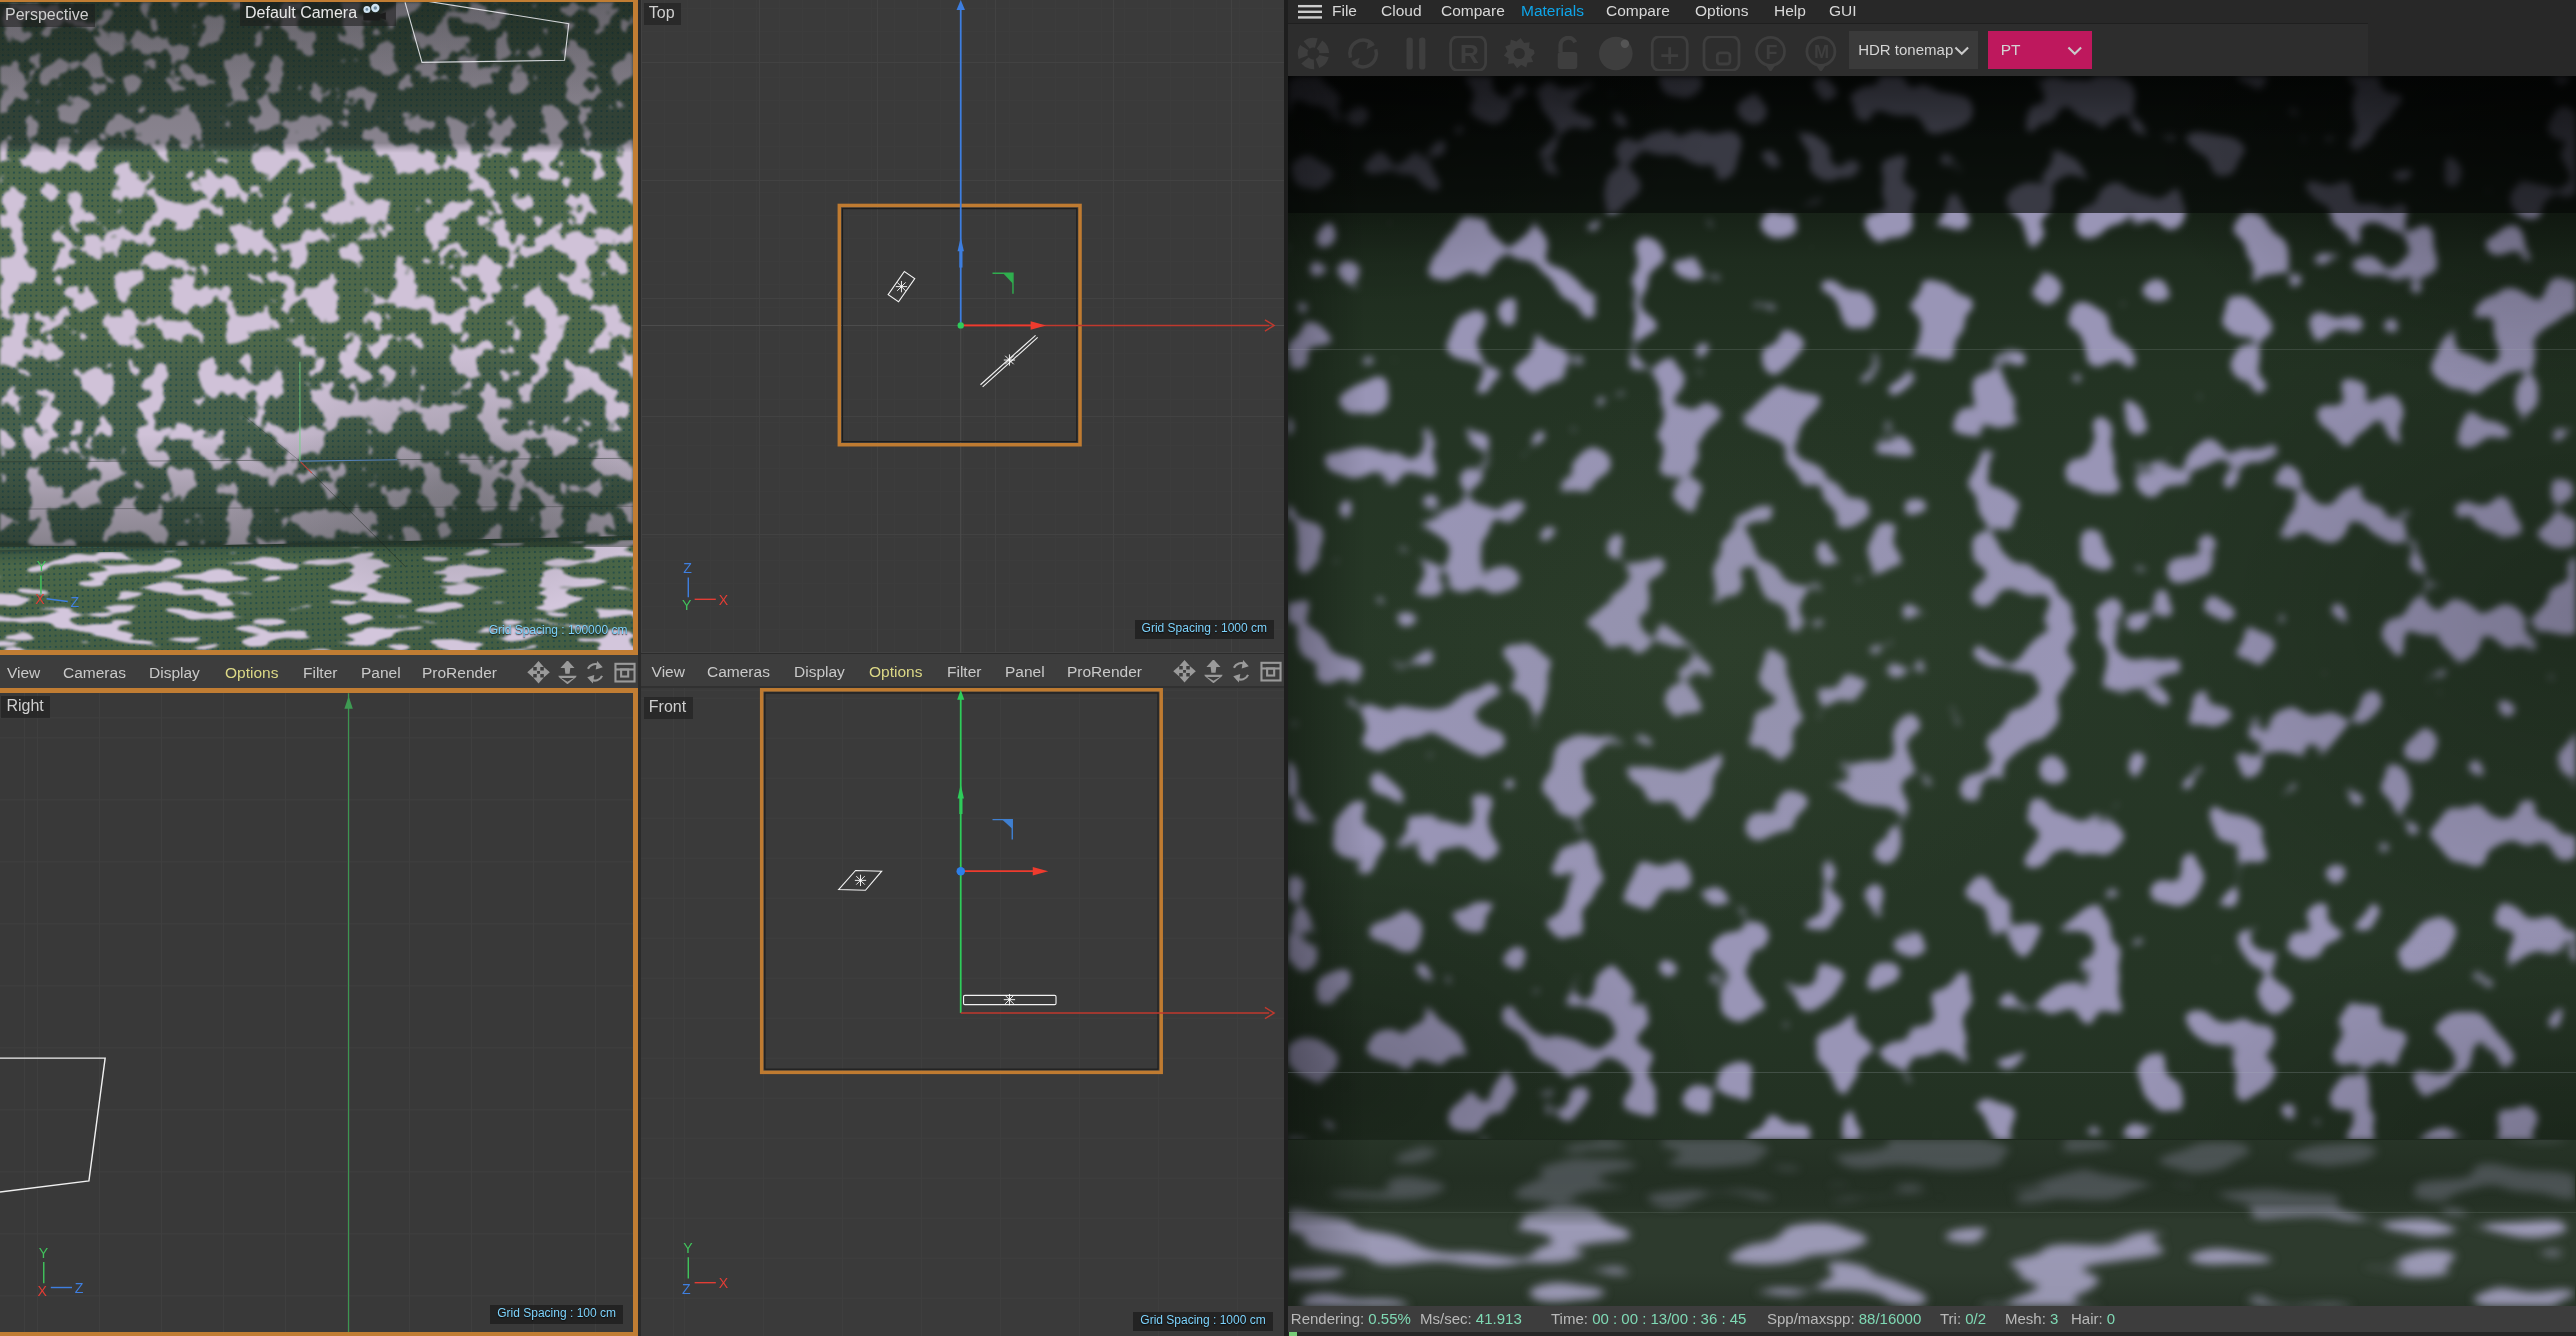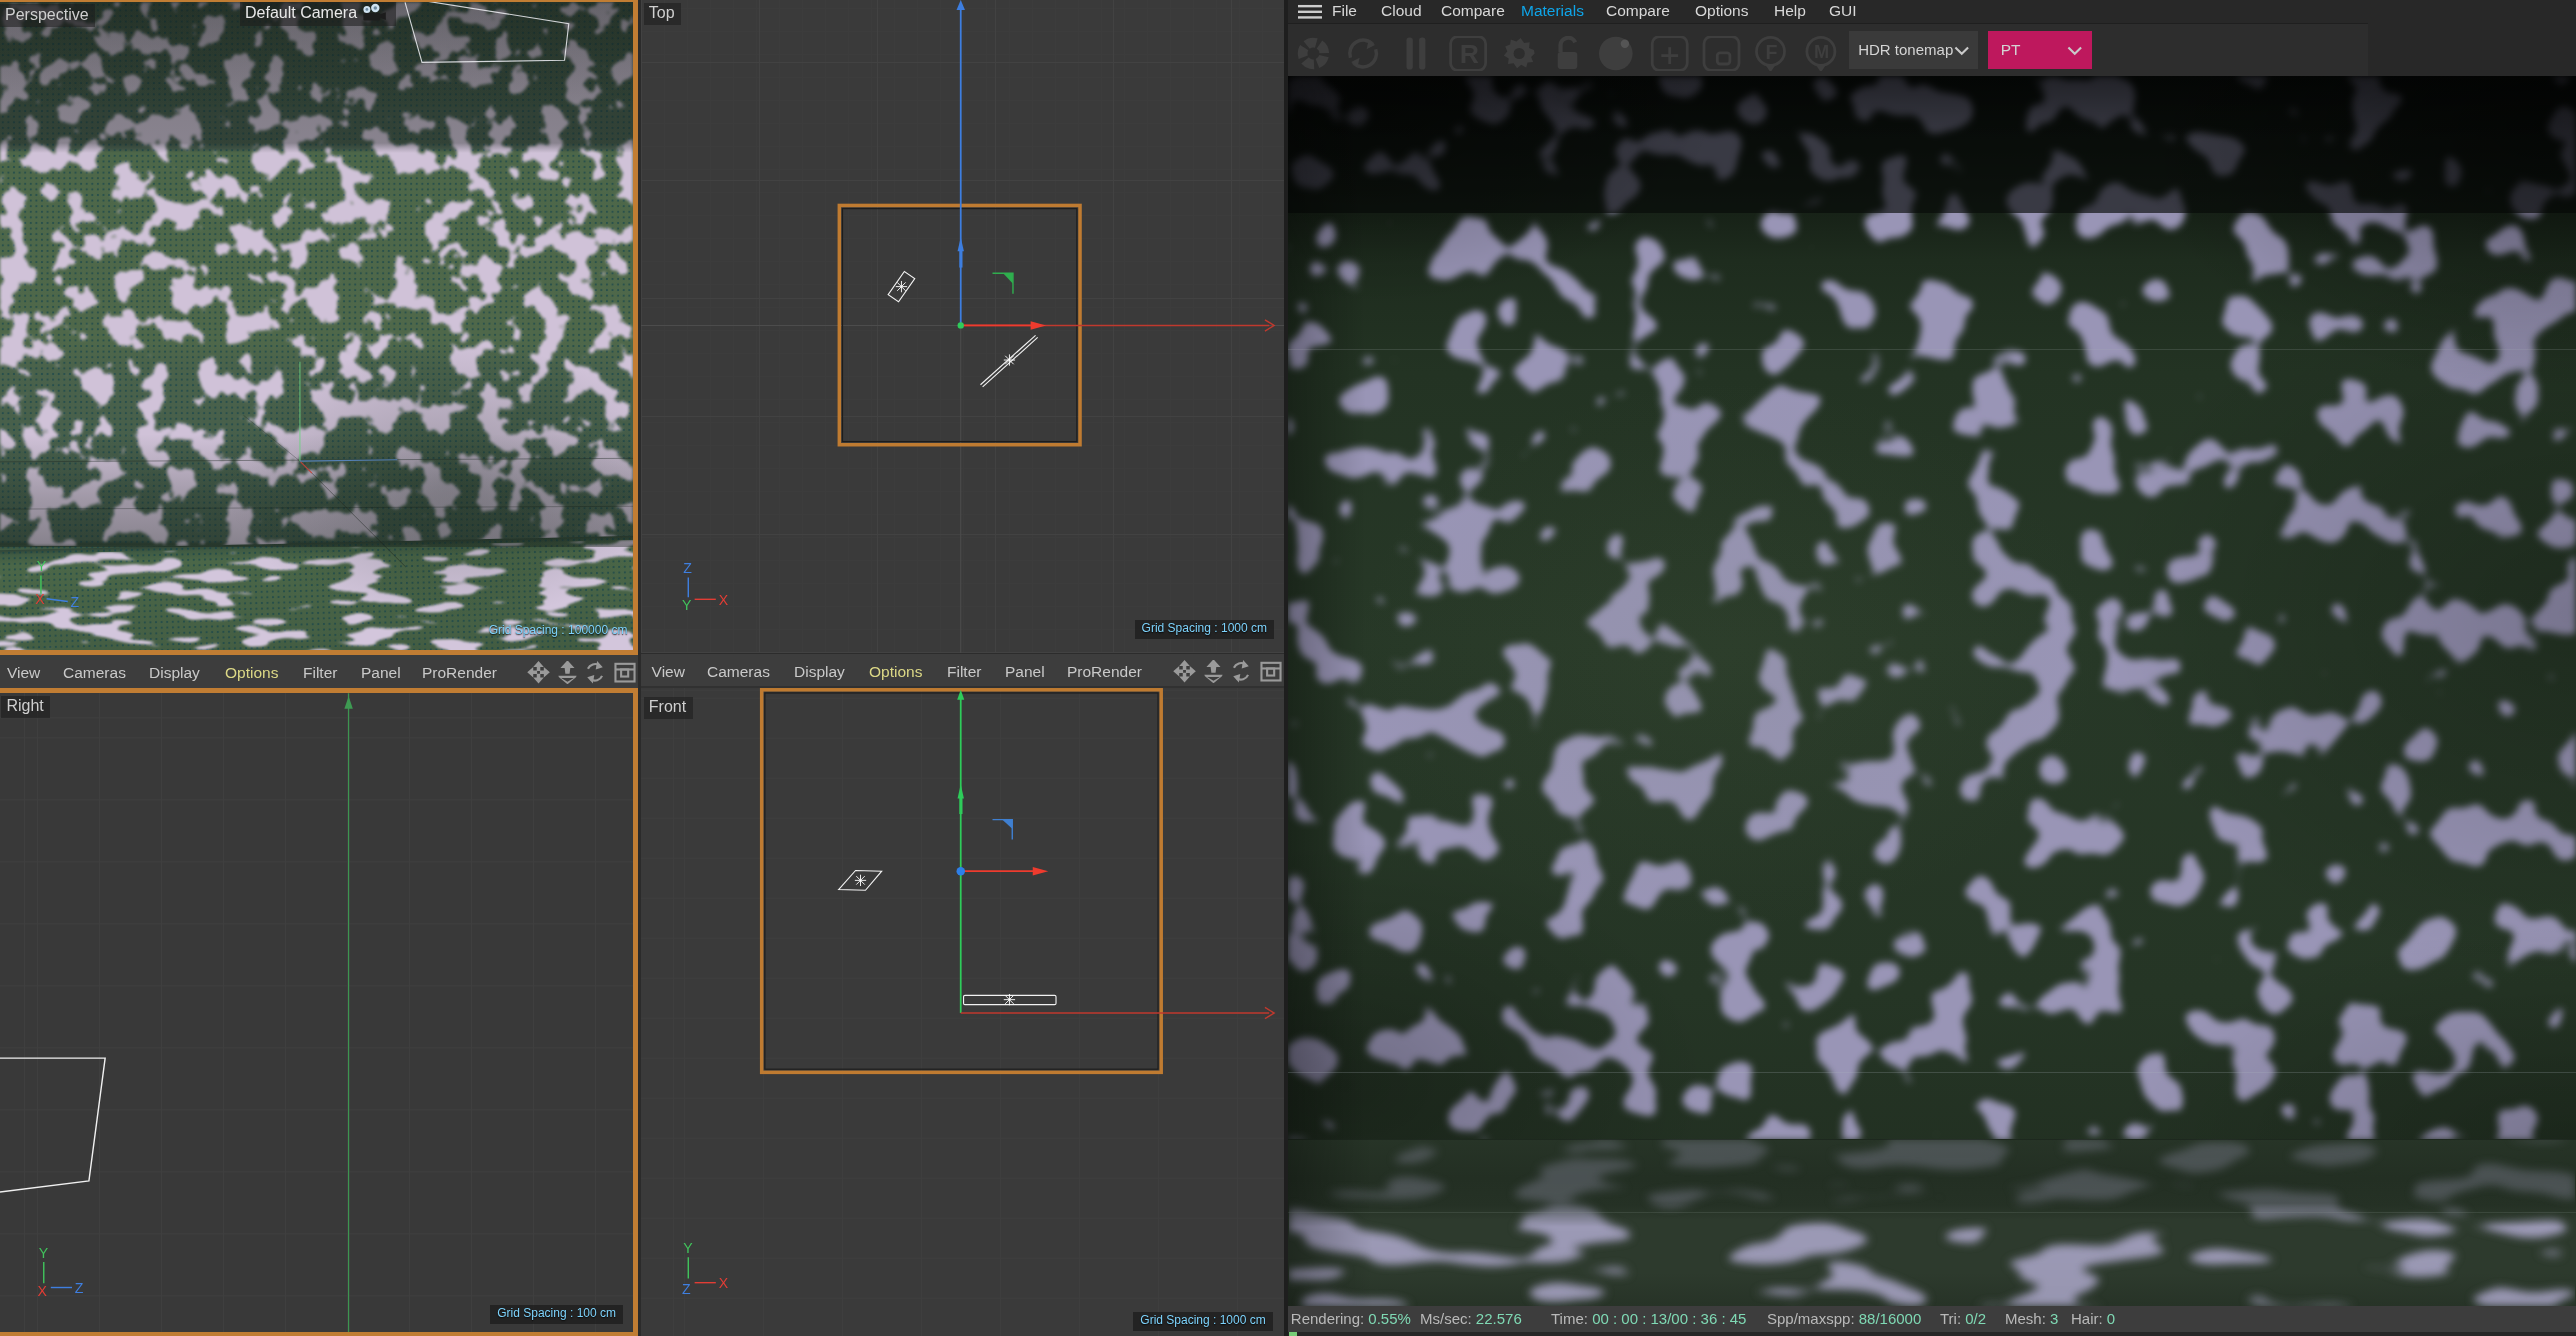--- a/index.html
+++ b/index.html
@@ -405,21 +405,21 @@
           <rect width="1824" height="237" filter="url(#fOF)"></rect>
         </svg>
       <div class="abs" style="left:0;top:0;width:1288px;height:1.4px;background:rgba(20,28,22,.5)"></div>
       <div class="abs" style="left:0;top:73px;width:1288px;height:1.4px;background:rgba(145,155,150,.18)"></div>
       <div class="abs" style="left:0;top:0;width:1288px;height:167px;background:linear-gradient(90deg,rgba(0,0,0,.3) 0,rgba(0,0,0,0) 85px)"></div>
     </div>
   </div>
 
   <div class="abs" style="left:0;top:1306px;width:1468px;height:26px;background:#3d3d3d;font-size:15px;line-height:25.4px;color:#b9b9b9;white-space:nowrap">
     <span class="abs" style="left:2.8px">Rendering: <span style="color:#7fd9b4">0.55%</span></span>
-    <span class="abs" style="left:132px">Ms/sec: <span style="color:#7fd9b4">22.576</span></span>
+    <span class="abs" style="left:132px">Ms/sec: <span style="color:#7fd9b4">41.913</span></span>
     <span class="abs" style="left:263px">Time: <span style="color:#7fd9b4">00 : 00 : 13/00 : 36 : 45</span></span>
     <span class="abs" style="left:479px">Spp/maxspp: <span style="color:#7fd9b4">88/16000</span></span>
     <span class="abs" style="left:652px">Tri: <span style="color:#7fd9b4">0/2</span></span>
     <span class="abs" style="left:717px">Mesh: <span style="color:#7fd9b4">3</span></span>
     <span class="abs" style="left:783px">Hair: <span style="color:#7fd9b4">0</span></span>
   </div>
   <div class="abs" style="left:0;top:1332px;width:1288px;height:3.5px;background:#262626"></div>
   <div class="abs" style="left:0.7px;top:1332px;width:8.5px;height:3.5px;background:#77cc77"></div>
 </div>
 

